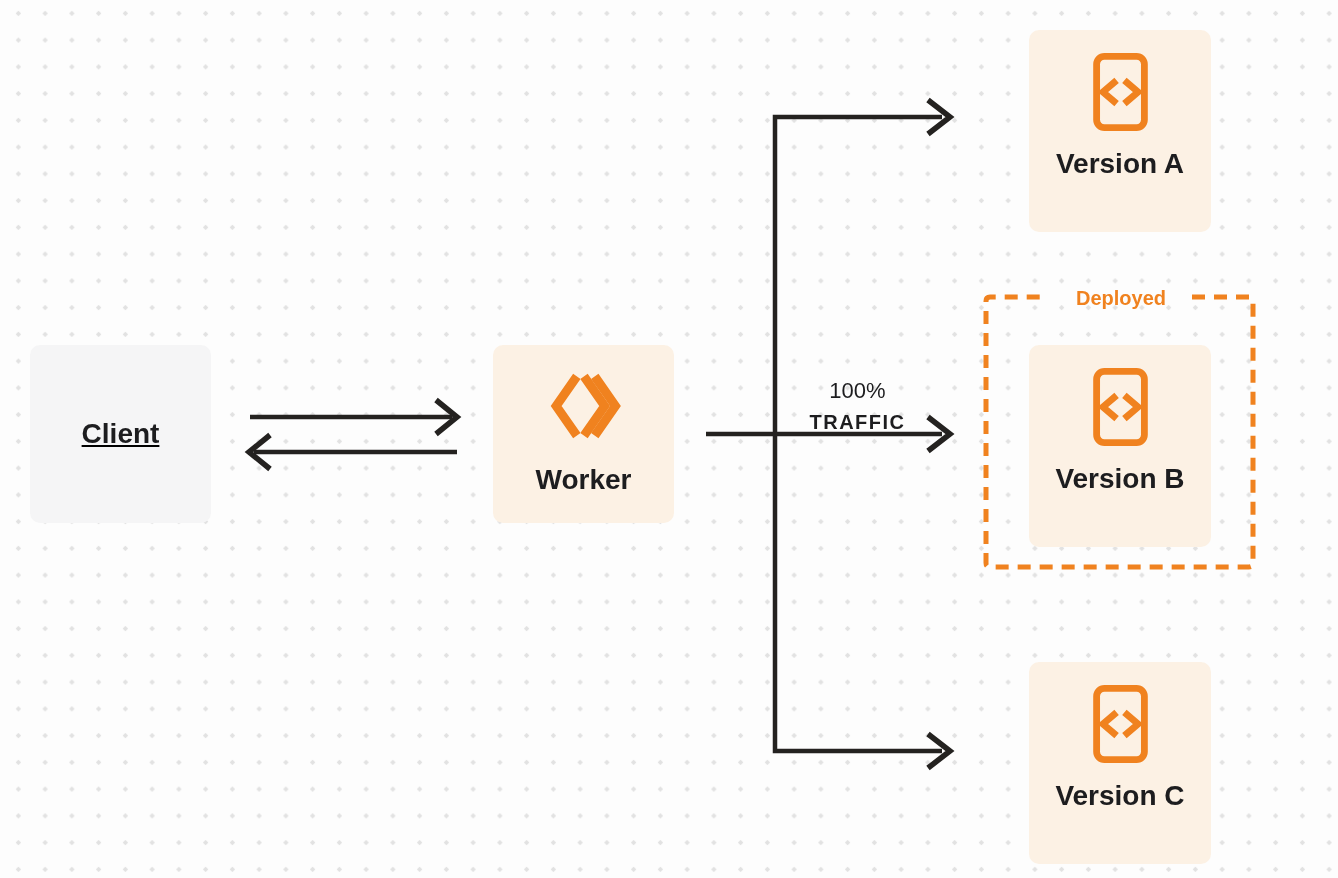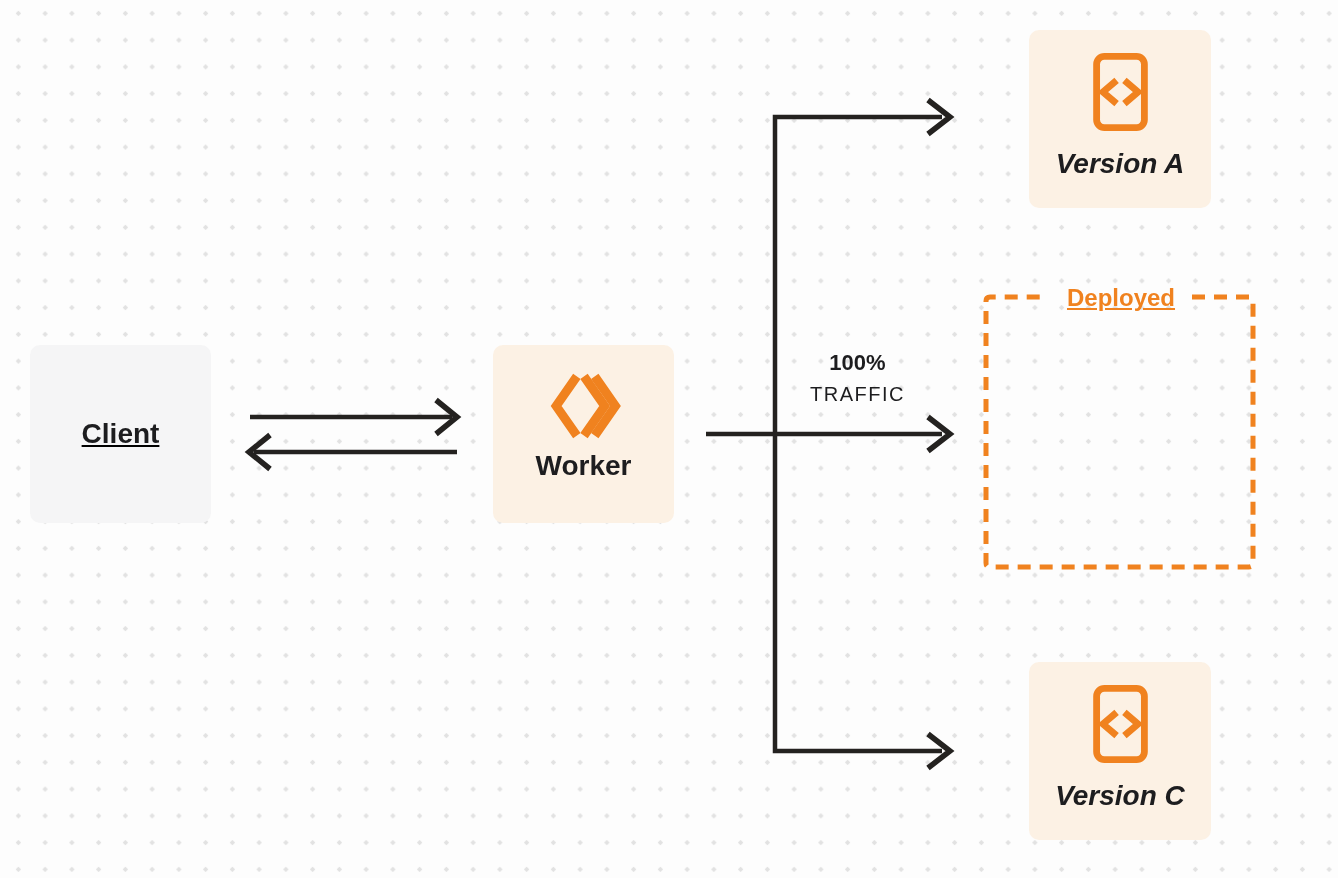--- a/index.html
+++ b/index.html
@@ -37,38 +37,38 @@
     display:flex;flex-direction:column;align-items:center;
   }
   .node-gray{background:var(--node-gray-bg);justify-content:center;}
   .node-cream{background:var(--node-cream-bg);}
   .node-label{
     font-size:28px;font-weight:700;color:var(--label-dark);
     line-height:34px;white-space:nowrap;
   }
   .client-node{left:30px;top:345px;width:181px;height:178px;text-decoration:underline;}
   .worker-node{left:493px;top:345px;width:181px;height:178px;padding-top:26px;}
-  .worker-node .node-label{margin-top:8px;}
-  .version-node{width:182px;height:178px;padding-top:23px;font-style:italic;}
+  .worker-node .node-label{margin-top:22px;}
+  .version-node{width:182px;height:202px;padding-top:23px;}
   .version-node .node-label{margin-top:18px;line-height:30px;}
   .version-a{left:1029px;top:30px;}
   .version-b{left:1029px;top:345px;}
   .version-c{left:1029px;top:662px;text-align:right;}
   .icon-stroke{stroke:var(--accent-orange);fill:none;}
   .deployed-label{
     position:absolute;left:1036px;top:284px;width:170px;
-    text-align:center;font-size:24px;font-weight:700;line-height:28px;
-    color:var(--accent-orange);white-space:nowrap;text-decoration:underline;
+    text-align:center;font-size:20px;font-weight:700;line-height:28px;
+    color:var(--accent-orange);white-space:nowrap;
   }
   .traffic-label{
     position:absolute;left:800px;top:350px;width:115px;
     text-align:center;color:var(--label-dark);
   }
-  .traffic-line1{font-size:22px;font-weight:700;line-height:26px;}
-  .traffic-line2{font-size:20px;font-weight:400;line-height:26px;letter-spacing:1.5px;margin-top:5px;}
+  .traffic-line1{font-size:22px;font-weight:400;line-height:26px;margin-top:28px;}
+  .traffic-line2{font-size:20px;font-weight:700;line-height:26px;letter-spacing:1.5px;margin-top:5px;}
 </style>
 </head>
 <body>
 
 <div class="canvas">
 
   <svg class="connectors" viewBox="0 0 1338 878" xmlns="http://www.w3.org/2000/svg">
 
     <path class="shaft" d="M250 417 H452"></path>
     <path class="head" d="M436 400 L457 417 L436 434"></path>
@@ -102,20 +102,28 @@
 
   <div class="node node-cream version-node version-a">
     <svg width="55" height="78" viewBox="0 0 56 80">
       <rect class="icon-stroke" stroke-width="7" x="3.5" y="3.5" width="49" height="73" rx="8"></rect>
       <path class="icon-stroke" stroke-width="7" d="M24 28 L10 40 L24 52"></path>
       <path class="icon-stroke" stroke-width="7" d="M32 28 L46 40 L32 52"></path>
     </svg>
     <span class="node-label">Version A</span>
   </div>
 
+  <div class="node node-cream version-node version-b">
+    <svg width="55" height="78" viewBox="0 0 56 80">
+      <rect class="icon-stroke" stroke-width="7" x="3.5" y="3.5" width="49" height="73" rx="8"></rect>
+      <path class="icon-stroke" stroke-width="7" d="M24 28 L10 40 L24 52"></path>
+      <path class="icon-stroke" stroke-width="7" d="M32 28 L46 40 L32 52"></path>
+    </svg>
+    <span class="node-label">Version B</span>
+  </div>
 
   <div class="node node-cream version-node version-c">
     <svg width="55" height="78" viewBox="0 0 56 80">
       <rect class="icon-stroke" stroke-width="7" x="3.5" y="3.5" width="49" height="73" rx="8"></rect>
       <path class="icon-stroke" stroke-width="7" d="M24 28 L10 40 L24 52"></path>
       <path class="icon-stroke" stroke-width="7" d="M32 28 L46 40 L32 52"></path>
     </svg>
     <span class="node-label">Version C</span>
   </div>
 

